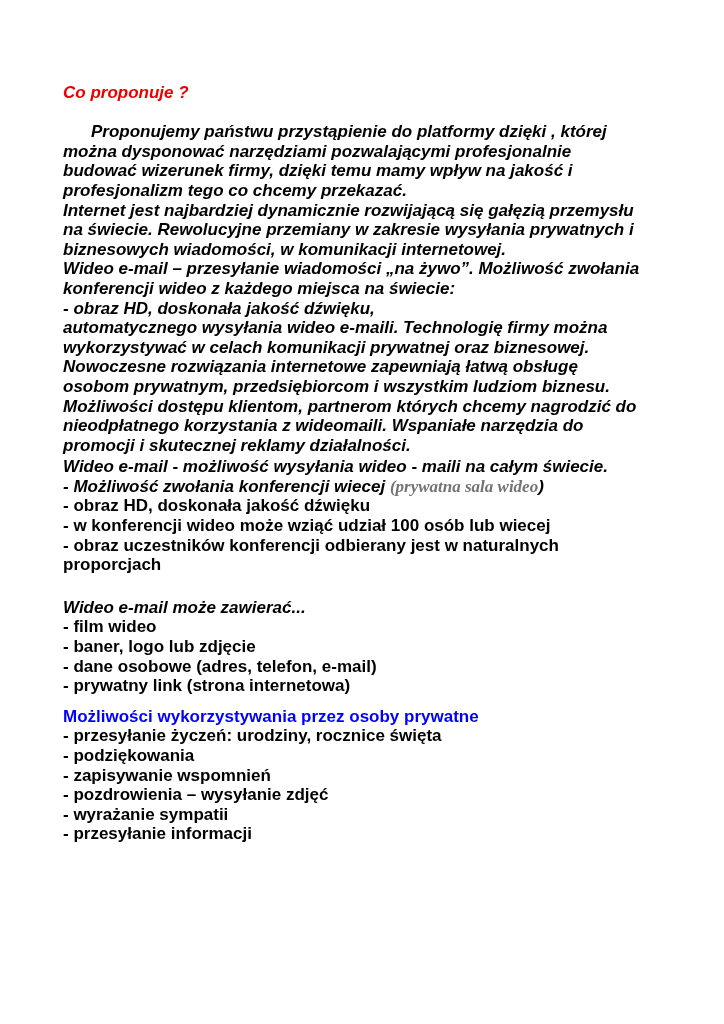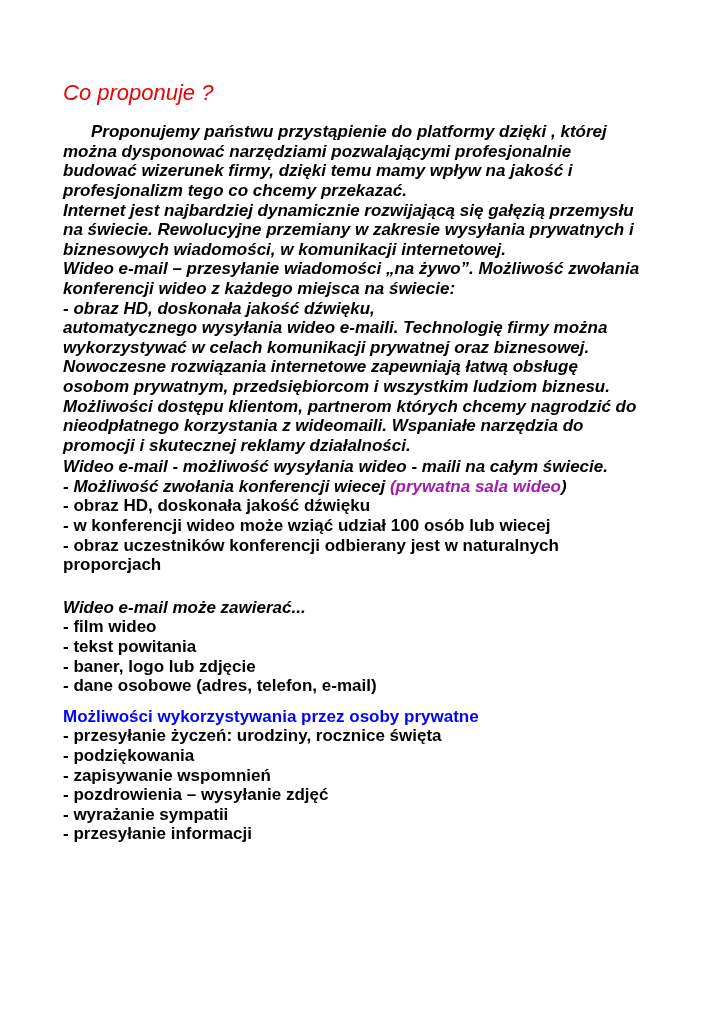--- a/index.html
+++ b/index.html
@@ -18,22 +18,22 @@
     overflow: hidden;
     font-family: "Liberation Sans", sans-serif;
     font-weight: 700;
     font-size: 17px;
     line-height: 19.6px;
     color: #000000;
     -webkit-font-smoothing: antialiased;
   }
   .heading {
     margin: 0 0 19.6px 0;          
-    font-size: 22px;
-    font-weight: 400;
+    font-size: 17px;
+    font-weight: 700;
     font-style: italic;
     line-height: 19.6px;
   }
   .line { white-space: pre-wrap; }
   .line.indent { text-indent: 28px; }
   .seg.italic { font-style: italic; }
 </style>
 </head>
 <body>
 
@@ -51,30 +51,30 @@
       <div class="line"><span class="seg italic">konferencji wideo z każdego miejsca na świecie:</span></div>
       <div class="line"><span class="seg italic">- obraz HD, doskonała jakość dźwięku,</span></div>
       <div class="line"><span class="seg italic">automatycznego wysyłania wideo e-maili. Technologię firmy można</span></div>
       <div class="line"><span class="seg italic">wykorzystywać w celach komunikacji prywatnej oraz biznesowej.</span></div>
       <div class="line"><span class="seg italic">Nowoczesne rozwiązania internetowe zapewniają łatwą obsługę</span></div>
       <div class="line"><span class="seg italic">osobom prywatnym, przedsiębiorcom i wszystkim ludziom biznesu.</span></div>
       <div class="line"><span class="seg italic">Możliwości dostępu klientom, partnerom których chcemy nagrodzić do</span></div>
       <div class="line"><span class="seg italic">nieodpłatnego korzystania z wideomaili. Wspaniałe narzędzia do</span></div>
       <div class="line"><span class="seg italic">promocji i skutecznej reklamy działalności.</span></div>
       <div class="line" style="margin-top: 2px;"><span class="seg italic">Wideo e-mail - możliwość wysyłania wideo - maili na całym świecie.</span></div>
-      <div class="line"><span class="seg italic">- Możliwość zwołania konferencji wiecej </span><span class="seg italic" style="color: #a21caf;">(prywatna sala wideo</span><span class="seg italic">)</span></div>
+      <div class="line"><span class="seg italic">- Możliwość zwołania konferencji wiecej </span><span class="seg italic" style="color: #737373; font-family: Liberation Serif, serif;">(prywatna sala wideo</span><span class="seg italic">)</span></div>
       <div class="line"><span class="seg">- obraz HD, doskonała jakość dźwięku</span></div>
       <div class="line"><span class="seg">- w konferencji wideo może wziąć udział 100 osób lub wiecej</span></div>
       <div class="line"><span class="seg">- obraz uczestników konferencji odbierany jest w naturalnych</span></div>
       <div class="line"><span class="seg">proporcjach</span></div>
       <div class="line" style="margin-top: 23px;"><span class="seg italic">Wideo e-mail może zawierać...</span></div>
       <div class="line"><span class="seg">- film wideo</span></div>
-      <div class="line"><span class="seg">- tekst powitania</span></div>
       <div class="line"><span class="seg">- baner, logo lub zdjęcie</span></div>
       <div class="line"><span class="seg">- dane osobowe (adres, telefon, e-mail)</span></div>
+      <div class="line"><span class="seg">- prywatny link (strona internetowa)</span></div>
       <div class="line" style="margin-top: 11px;"><span class="seg" style="color: rgb(0, 0, 255);">Możliwości wykorzystywania przez osoby prywatne</span></div>
       <div class="line"><span class="seg">- przesyłanie życzeń: urodziny, rocznice święta</span></div>
       <div class="line"><span class="seg">- podziękowania</span></div>
       <div class="line"><span class="seg">- zapisywanie wspomnień</span></div>
       <div class="line"><span class="seg">- pozdrowienia – wysyłanie zdjęć</span></div>
       <div class="line"><span class="seg">- wyrażanie sympatii</span></div>
       <div class="line"><span class="seg">- przesyłanie informacji</span></div>
     </div>
 </div>
 

